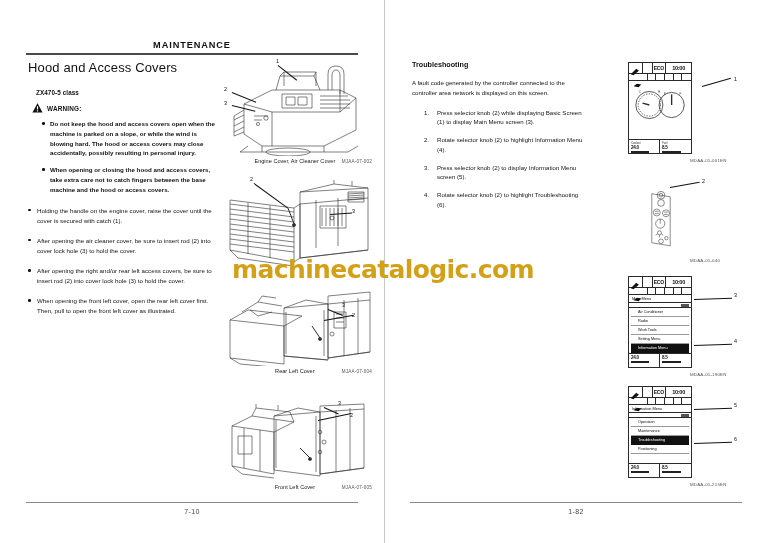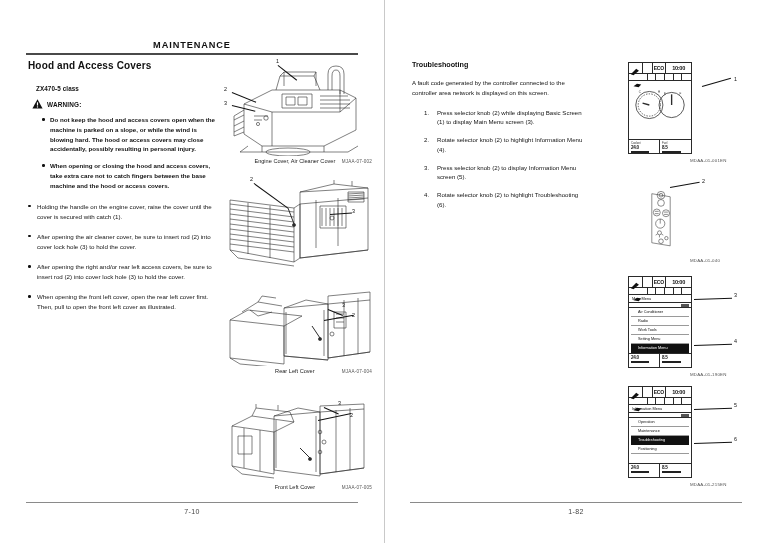--- a/index.html
+++ b/index.html
@@ -29,21 +29,21 @@
   
   .ftr {
     position: absolute; left: 26px; right: 26px; bottom: 28px;
   }
   .ftr-rule { height: 1px; background: #8a8a8a; margin-bottom: 5px; }
   .ftr-num { text-align: center; font-size: 7px; color: #444; letter-spacing: .4px; }
 
   
   .col-text { position: absolute; left: 28px; top: 60px; width: 192px; }
   h2.sect {
-    font-size: 10px; font-weight: bold; color: #111; margin-bottom: 14px;
+    font-size: 13px; font-weight: normal; color: #111; margin-bottom: 14px;
     letter-spacing: .15px;
   }
   .model { font-size: 6.3px; font-weight: bold; color: #111; margin: 0 0 7px 8px; letter-spacing: .1px; }
 
   .warn-row { display: flex; align-items: center; gap: 4px; margin: 0 0 6px 4px; }
   .warn-tri { width: 11px; height: 10px; flex: 0 0 auto; }
   .warn-label { font-size: 6.4px; font-weight: bold; color: #111; letter-spacing: .2px; }
 
   ul.warn-list { list-style: none; margin: 0 0 11px 14px; }
   ul.warn-list li {
@@ -561,13 +561,14 @@
         </div>
       </div>
     </div>
     <div class="callout" style="left:118px; top:16px;">5</div>
     <div class="lead" style="left:78px; top:23px; width:38px; transform:rotate(-2deg);"></div>
     <div class="callout" style="left:118px; top:50px;">6</div>
     <div class="lead" style="left:78px; top:57px; width:38px; transform:rotate(-2deg);"></div>
     <div class="mon-code" style="left:74px; top:96px;">MDAA-01-215EN</div>
   </div>
 
+  <div class="wm">machinecatalogic.com</div>
 </div>
 
 </body></html>

